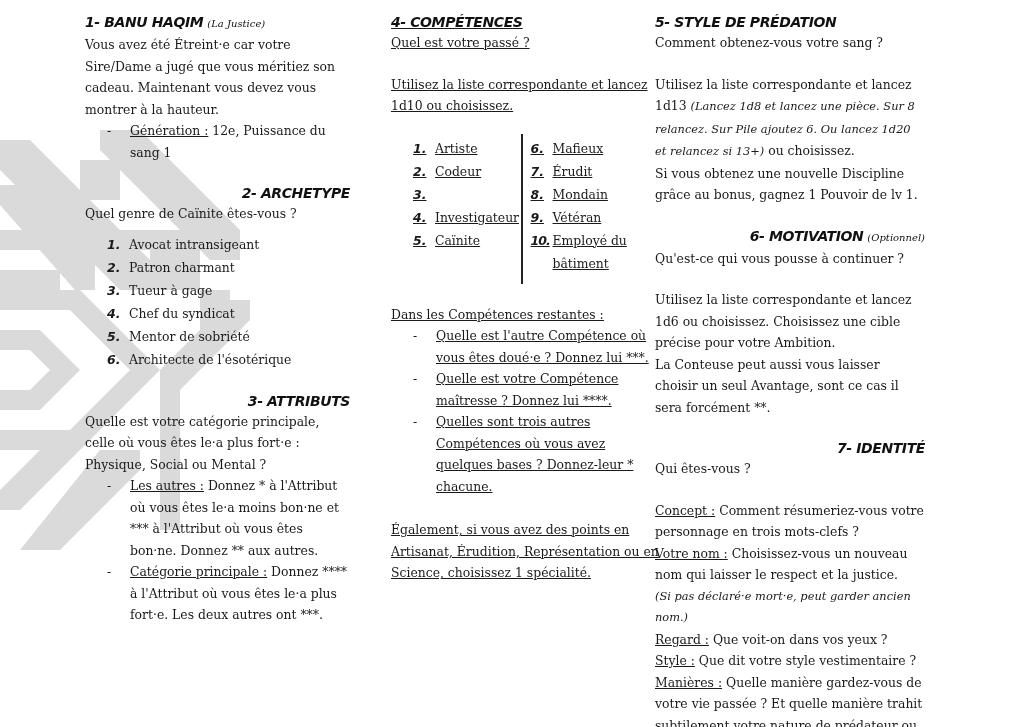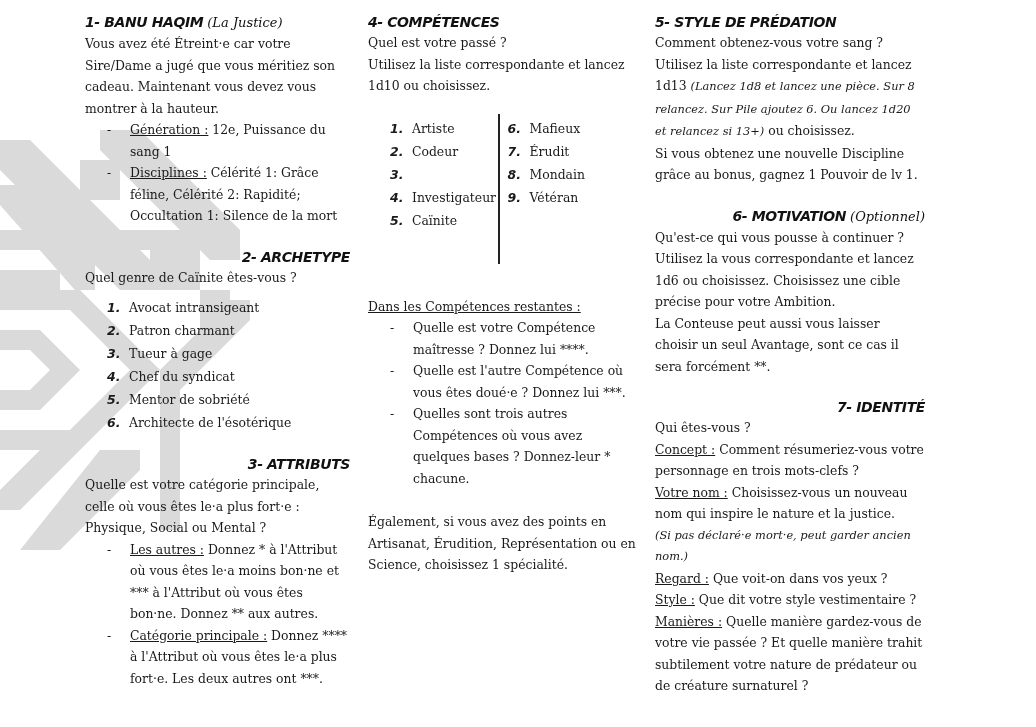--- a/index.html
+++ b/index.html
@@ -4,30 +4,30 @@
 <style>
   html, body { margin: 0; padding: 0; }
   body {
     width: 1036px; height: 727px; overflow: hidden; position: relative;
     background: #ffffff; color: #1a1a1a;
     font-family: "DejaVu Serif", "Liberation Serif", serif;
   }
   .watermark { position: absolute; left: 0; top: 130px; width: 290px; height: 420px; z-index: 0; }
   .col { position: absolute; top: 12px; z-index: 1; font-size: 12.4px; line-height: 21.5px; }
   .col1 { left: 85px; width: 265px; }
-  .col2 { left: 368px; width: 270px; }
+  .col2 { left: 391px; width: 270px; text-decoration: underline; }
   .col3 { left: 655px; width: 270px; }
   h2 {
     margin: 0; font-family: "DejaVu Sans", "Liberation Sans", sans-serif;
     font-size: 14px; font-weight: bold; font-style: italic; letter-spacing: -0.4px;
     text-transform: uppercase; line-height: 20px; color: #111;
   }
-  h2 .sub { text-transform: none; font-weight: normal; font-family: "DejaVu Serif", serif; font-size: 13px; letter-spacing: 0; margin-left: 4px; }
+  h2 .sub { text-transform: none; font-weight: normal; font-family: "DejaVu Serif", serif; font-size: 10px; letter-spacing: 0; margin-left: 4px; }
   p { margin: 0; }
-  .gap { margin-top: 0; }
+  .gap { margin-top: 20px; }
   .sec-gap { margin-top: 20px; text-align: right; }
   .u { text-decoration: underline; }
   .it { font-style: italic; font-size: 11.4px; }
   ul.dash { list-style: none; margin: 0; padding: 0 0 0 22px; }
   ul.dash li { position: relative; padding-left: 23px; }
   ul.dash li::before { content: "-"; position: absolute; left: 0; }
   ol.num { list-style: none; margin: 8px 0 0 0; padding: 0 0 0 22px; line-height: 23px; }
   ol.num li { display: flex; }
   .n { font-family: "DejaVu Sans", sans-serif; font-style: italic; font-weight: bold; width: 22px; flex: none; font-size: 12.5px; }
   .two-lists { display: flex; margin-top: 20px; position: relative; }
@@ -57,21 +57,20 @@
     <polygon points="80,30 120,30 120,70 80,70"></polygon>
     <polygon points="100,0 140,0 240,100 240,130 210,130 100,20"></polygon>
   </g>
 </svg>
 
 <div class="col col1">
   <h2><span>1- Banu Haqim</span><span class="sub">(La Justice)</span></h2>
   <p>Vous avez été Étreint·e car votre Sire/Dame a jugé que vous méritiez son cadeau. Maintenant vous devez vous montrer à la hauteur.</p>
   <ul class="dash">
     <li><span class="u">Génération :</span><span> 12e, Puissance du sang 1</span></li>
-    <li><span class="u">Disciplines :</span><span> Célérité 1: Grâce féline, Célérité 2: Rapidité; Occultation 1: Silence de la mort</span></li>
   </ul>
 
   <h2 class="sec-gap">2- Archetype</h2>
   <p>Quel genre de Caïnite êtes-vous ?</p>
   <ol class="num">
     <li>
         <span class="n">1.</span>
         <span>Avocat intransigeant</span>
       </li>
     <li>
@@ -141,43 +140,47 @@
           <span>Érudit</span>
         </li>
       <li>
           <span class="n">8.</span>
           <span>Mondain</span>
         </li>
       <li>
           <span class="n">9.</span>
           <span>Vétéran</span>
         </li>
+      <li class="ten">
+          <span class="n">10.</span>
+          <span>Employé du bâtiment</span>
+        </li>
     </ol>
   </div>
-  <p class="u" style="margin-top:32px">Dans les Compétences restantes :</p>
+  <p class="u" style="margin-top:20px">Dans les Compétences restantes :</p>
   <ul class="dash">
+    <li>Quelle est l'autre Compétence où vous êtes doué·e ? Donnez lui ***.</li>
     <li>Quelle est votre Compétence maîtresse ? Donnez lui ****.</li>
-    <li>Quelle est l'autre Compétence où vous êtes doué·e ? Donnez lui ***.</li>
     <li>Quelles sont trois autres Compétences où vous avez quelques bases ? Donnez-leur * chacune.</li>
   </ul>
   <p style="margin-top:22px">Également, si vous avez des points en Artisanat, Érudition, Représentation ou en Science, choisissez 1 spécialité.</p>
 </div>
 
 <div class="col col3">
   <h2>5- Style de prédation</h2>
   <p>Comment obtenez-vous votre sang ?</p>
   <p class="gap"><span>Utilisez la liste correspondante et lancez 1d13 </span><span class="it">(Lancez 1d8 et lancez une pièce. Sur 8 relancez. Sur Pile ajoutez 6. Ou lancez 1d20 et relancez si 13+)</span><span> ou choisissez.</span></p>
   <p>Si vous obtenez une nouvelle Discipline grâce au bonus, gagnez 1 Pouvoir de lv 1.</p>
 
   <h2 class="sec-gap"><span>6- Motivation</span><span class="sub">(Optionnel)</span></h2>
   <p>Qu'est-ce qui vous pousse à continuer ?</p>
-  <p class="gap">Utilisez la vous correspondante et lancez 1d6 ou choisissez. Choisissez une cible précise pour votre Ambition.</p>
+  <p class="gap">Utilisez la liste correspondante et lancez 1d6 ou choisissez. Choisissez une cible précise pour votre Ambition.</p>
   <p>La Conteuse peut aussi vous laisser choisir un seul Avantage, sont ce cas il sera forcément **.</p>
 
   <h2 class="sec-gap">7- Identité</h2>
   <p>Qui êtes-vous ?</p>
   <p class="gap"><span class="u">Concept :</span><span> Comment résumeriez-vous votre personnage en trois mots-clefs ?</span></p>
-  <p><span class="u">Votre nom :</span><span> Choisissez-vous un nouveau nom qui inspire le nature et la justice.</span></p>
+  <p><span class="u">Votre nom :</span><span> Choisissez-vous un nouveau nom qui laisser le respect et la justice.</span></p>
   <p class="it">(Si pas déclaré·e mort·e, peut garder ancien nom.)</p>
   <p><span class="u">Regard :</span><span> Que voit-on dans vos yeux ?</span></p>
   <p><span class="u">Style :</span><span> Que dit votre style vestimentaire ?</span></p>
   <p><span class="u">Manières :</span><span> Quelle manière gardez-vous de votre vie passée ? Et quelle manière trahit subtilement votre nature de prédateur ou de créature surnaturel ?</span></p>
 </div>
 
 </body></html>

